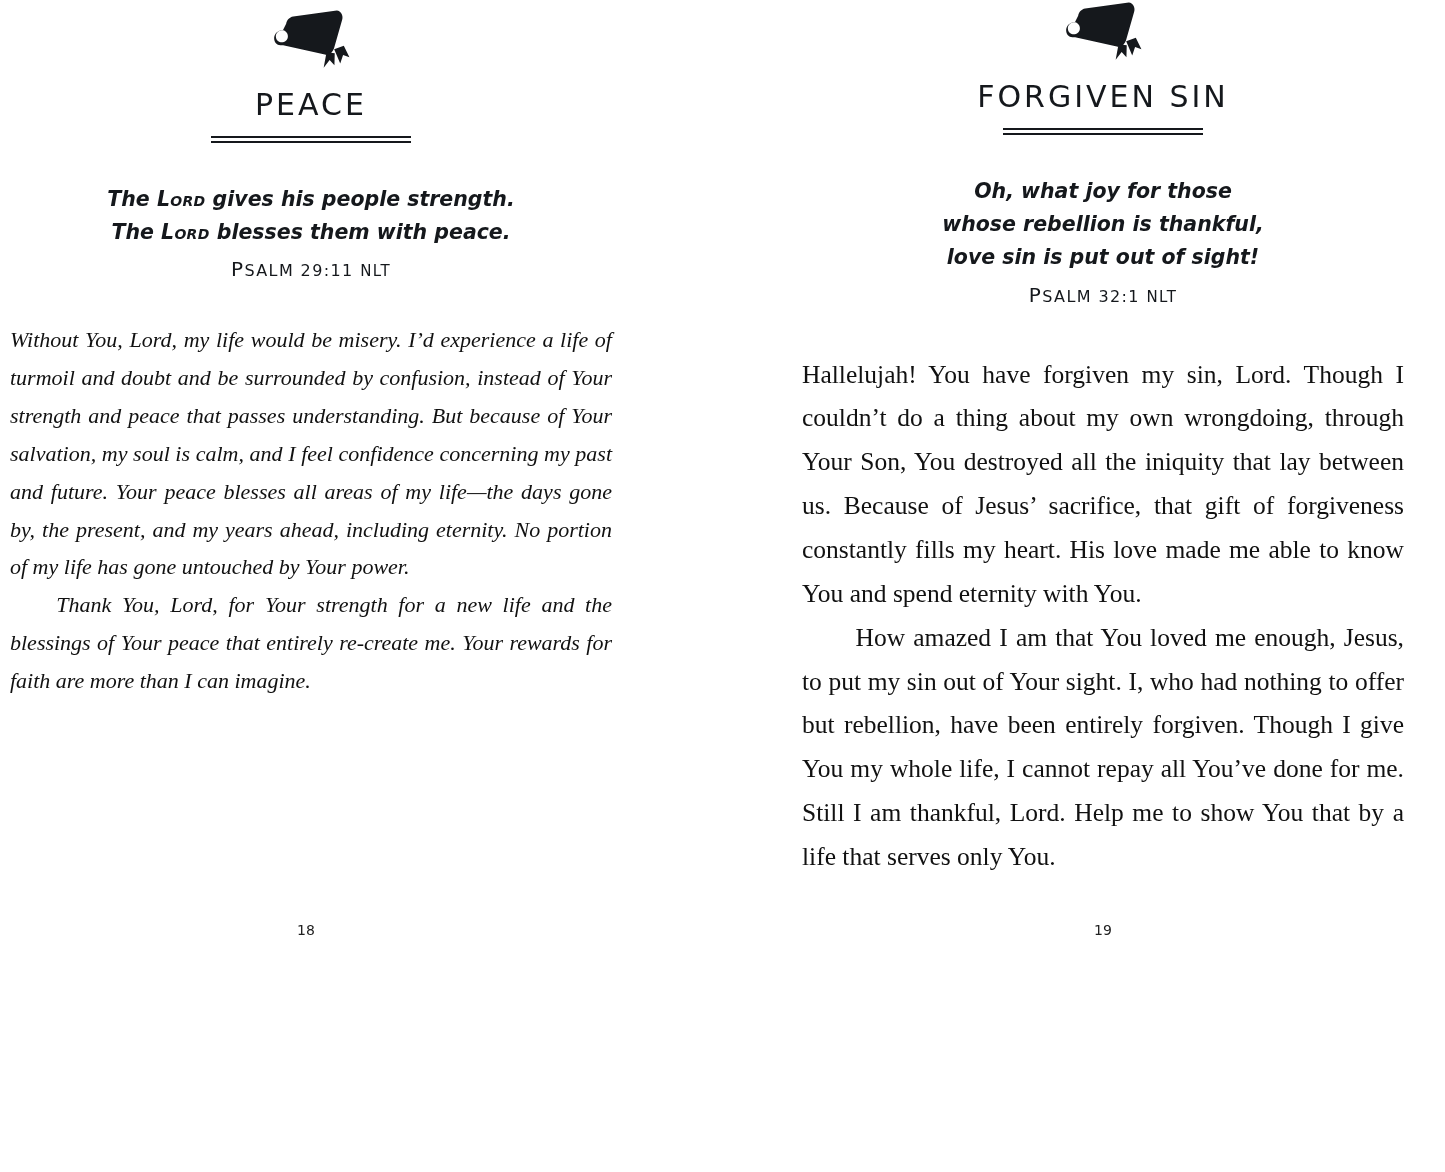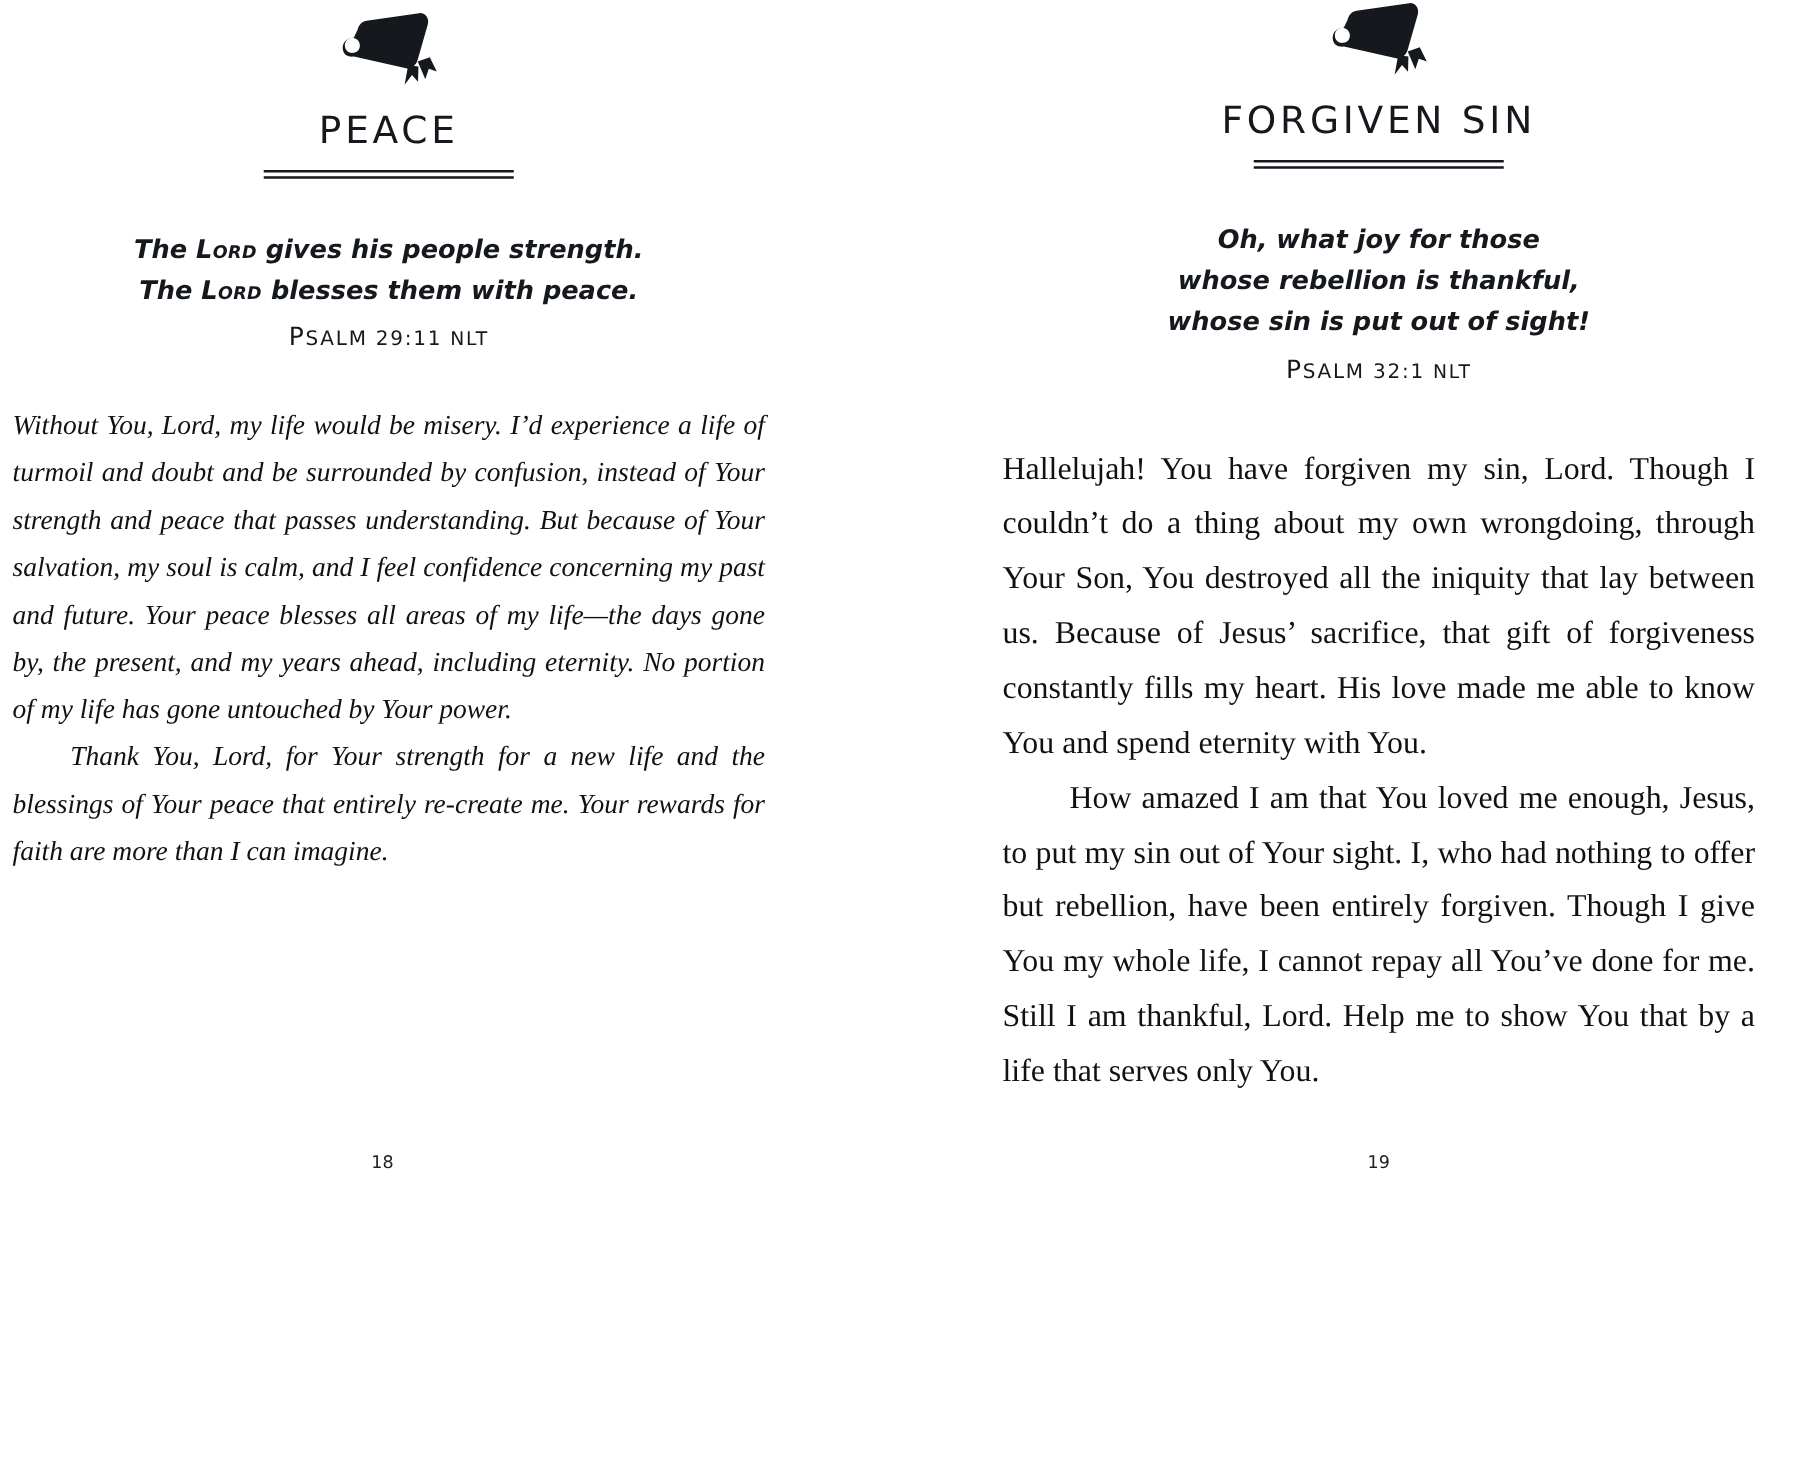--- a/index.html
+++ b/index.html
@@ -174,21 +174,21 @@
     <h1 class="devo-title">Forgiven Sin</h1>
 
     <div class="rule-group">
       <div class="r1"></div>
       <div class="r2"></div>
     </div>
 
     <div class="verse">
       <div class="verse-line">Oh, what joy for those</div>
       <div class="verse-line">whose rebellion is thankful,</div>
-      <div class="verse-line">whose sin is put out of sight!</div>
+      <div class="verse-line">love sin is put out of sight!</div>
     </div>
 
     <div class="reference">
       <span class="ref-cap">P</span>salm 32:1 <span style="font-size:15px;">nlt</span>
     </div>
 
     <div class="body-text">
       <p>Hallelujah! You have forgiven my sin, Lord. Though I couldn’t do a thing about my own wrongdoing, through Your Son, You destroyed all the iniquity that lay between us. Because of Jesus’ sacrifice, that gift of forgiveness constantly fills my heart. His love made me able to know You and spend eternity with You.</p>
       <p>How amazed I am that You loved me enough, Jesus, to put my sin out of Your sight. I, who had nothing to offer but rebellion, have been entirely forgiven. Though I give You my whole life, I cannot repay all You’ve done for me. Still I am thankful, Lord. Help me to show You that by a life that serves only You.</p>
     </div>

